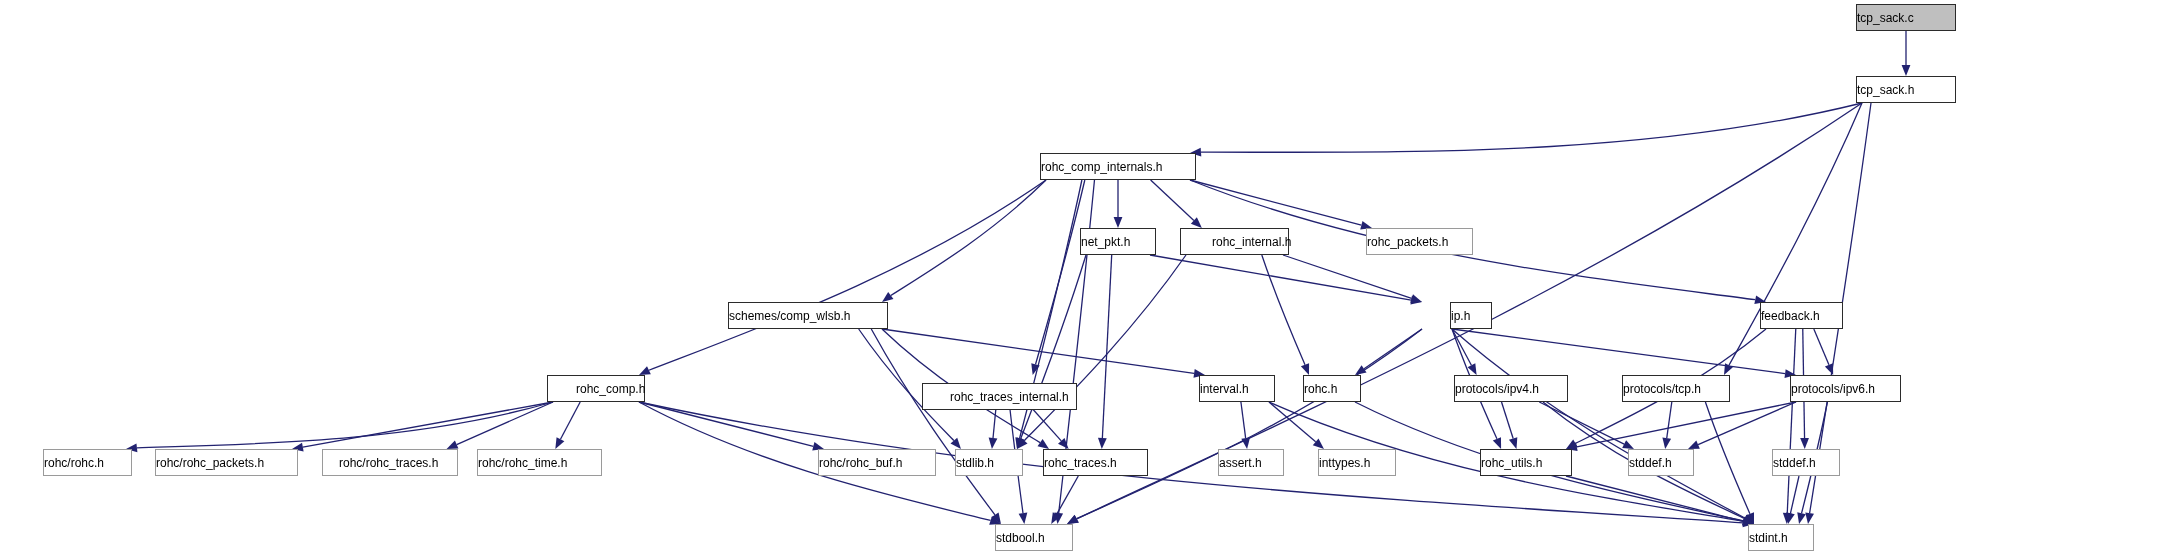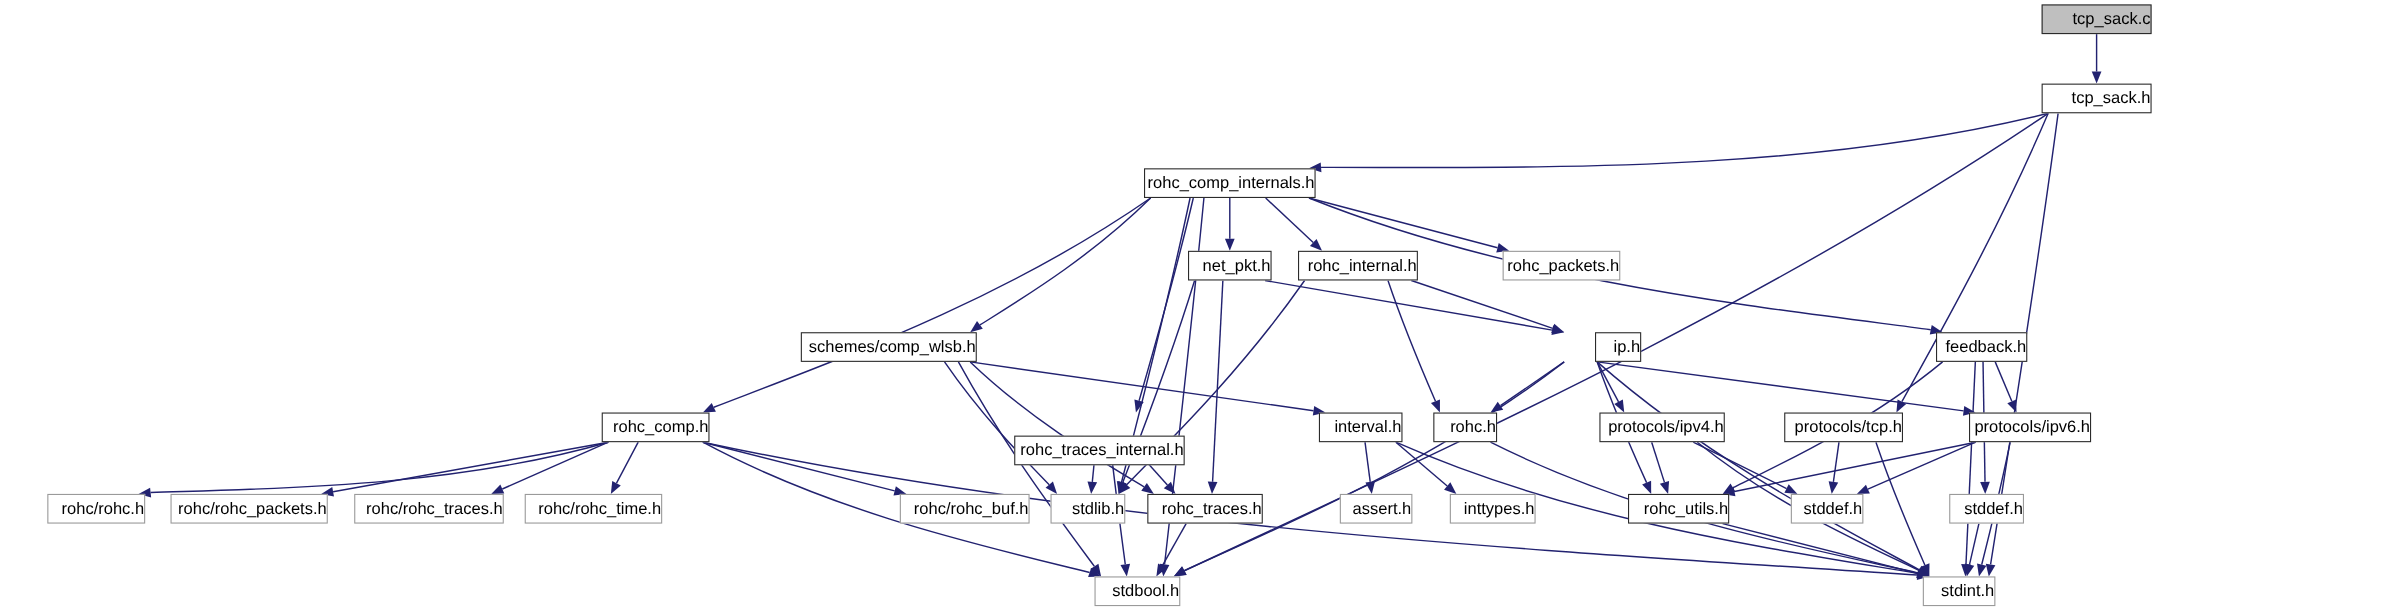--- a/index.html
+++ b/index.html
@@ -7,24 +7,24 @@
     position:relative;
     width:2166px;height:560px;
     background:#ffffff;
     font-family:"Liberation Sans", sans-serif;
     overflow:hidden;
   }
   svg#edges{position:absolute;left:0;top:0;width:2166px;height:560px;}
   .node{
     position:absolute;
     box-sizing:border-box;
-    display:flex;align-items:center;justify-content:flex-end;
+    display:flex;align-items:center;justify-content:flex-start;
     background:#ffffff;
     border:1px solid #9a9a9a;
-    font-size:15px;
+    font-size:12px;
     color:#000000;
     white-space:nowrap;
     line-height:1;
     letter-spacing:0px;
   }
   .node.strong{border:1px solid #2b2b2b;}
   .node.root{background:#bfbfbf;border:1px solid #2b2b2b;}
   .node .label{pointer-events:none;}
   .edge{fill:none;stroke:#222270;stroke-width:1.3px;}
   .arrow{fill:#222270;stroke:none;}
@@ -177,21 +177,21 @@
       </div>
       <div class="node strong" style="left: 1416px; top: 302px; width: 42px; height: 27px; margin-left: 34px;">
         <span class="label">ip.h</span>
       </div>
       <div class="node strong" style="left: 1760px; top: 302px; width: 83px; height: 27px;">
         <span class="label">feedback.h</span>
       </div>
       <div class="node strong" style="left: 547px; top: 375px; width: 98px; height: 27px; padding-left: 28px;">
         <span class="label">rohc_comp.h</span>
       </div>
-      <div class="node strong" style="left: 922px; top: 396px; width: 155px; height: 27px;">
+      <div class="node strong" style="left: 922px; top: 383px; width: 155px; height: 27px; padding-left: 27px;">
         <span class="label">rohc_traces_internal.h</span>
       </div>
       <div class="node strong" style="left: 1199px; top: 375px; width: 76px; height: 27px;">
         <span class="label">interval.h</span>
       </div>
       <div class="node strong" style="left: 1303px; top: 375px; width: 58px; height: 27px;">
         <span class="label">rohc.h</span>
       </div>
       <div class="node strong" style="left: 1435px; top: 375px; width: 114px; height: 27px; margin-left: 19px;">
         <span class="label">protocols/ipv4.h</span>
@@ -201,21 +201,21 @@
       </div>
       <div class="node strong" style="left: 1790px; top: 375px; width: 111px; height: 27px;">
         <span class="label">protocols/ipv6.h</span>
       </div>
       <div class="node" style="left: 43px; top: 449px; width: 89px; height: 27px;">
         <span class="label">rohc/rohc.h</span>
       </div>
       <div class="node" style="left: 155px; top: 449px; width: 143px; height: 27px;">
         <span class="label">rohc/rohc_packets.h</span>
       </div>
-      <div class="node" style="left: 322px; top: 449px; width: 136px; height: 27px;">
+      <div class="node" style="left: 322px; top: 449px; width: 136px; height: 27px; padding-left: 16px;">
         <span class="label">rohc/rohc_traces.h</span>
       </div>
       <div class="node" style="left: 477px; top: 449px; width: 125px; height: 27px;">
         <span class="label">rohc/rohc_time.h</span>
       </div>
       <div class="node" style="left: 818px; top: 449px; width: 118px; height: 27px;">
         <span class="label">rohc/rohc_buf.h</span>
       </div>
       <div class="node" style="left: 955px; top: 449px; width: 68px; height: 27px;">
         <span class="label">stdlib.h</span>

